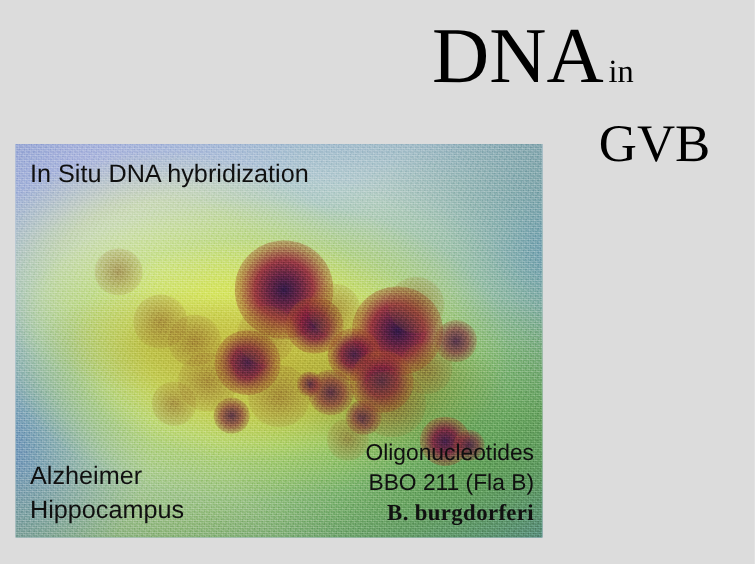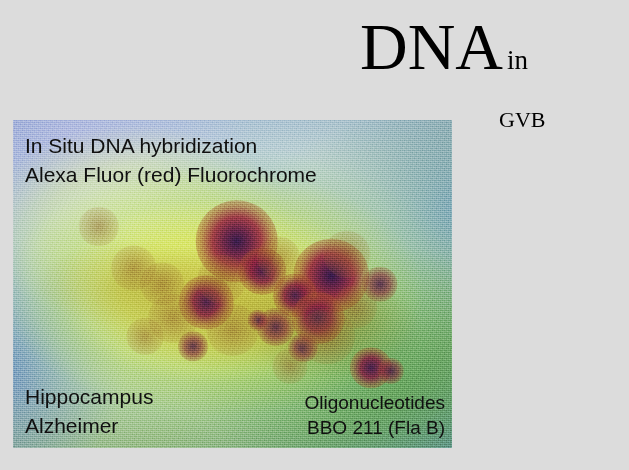--- a/index.html
+++ b/index.html
@@ -45,21 +45,21 @@
     vertical-align: baseline;
     margin-left: 4px;
   }
   #title-line-2 {
     position: absolute;
     left: 499px;
     top: 103px;
     white-space: nowrap;
     color: #000000;
     font-family: "Liberation Serif", serif;
-    font-size: 22px;
+    font-size: 44px;
     line-height: 34px;
   }
 
   
   #micrograph {
     position: absolute;
     left: 13px;
     top: 120px;
     width: 439px;
     height: 328px;
@@ -236,26 +236,26 @@
       <div class="blob faint" style="left: 30%; top: 66%; width: 8.4%; padding-bottom: 0px; height: 11.0739%;"></div>
       <div class="blob faint" style="left: 63%; top: 75%; width: 8%; padding-bottom: 0px; height: 10.5465%;"></div>
     </div>
 
   <div class="field" id="field-rim"></div>
   <div id="field-grain"></div>
   <div id="field-grain-2"></div>
 
   <div class="photo-caption" id="caption-top">
     <div>In Situ DNA hybridization</div>
-    <div>Alexa Fluor (red) Fluorochrome</div>
   </div>
 
   <div class="photo-caption" id="caption-bottom-left">
+    <div>Alzheimer</div>
     <div>Hippocampus</div>
-    <div>Alzheimer</div>
   </div>
 
   <div class="photo-caption" id="caption-bottom-right">
     <div>Oligonucleotides</div>
     <div>BBO 211 (Fla B)</div>
+    <div id="organism-name">B. burgdorferi</div>
   </div>
 
 </div>
 
 </body></html>

